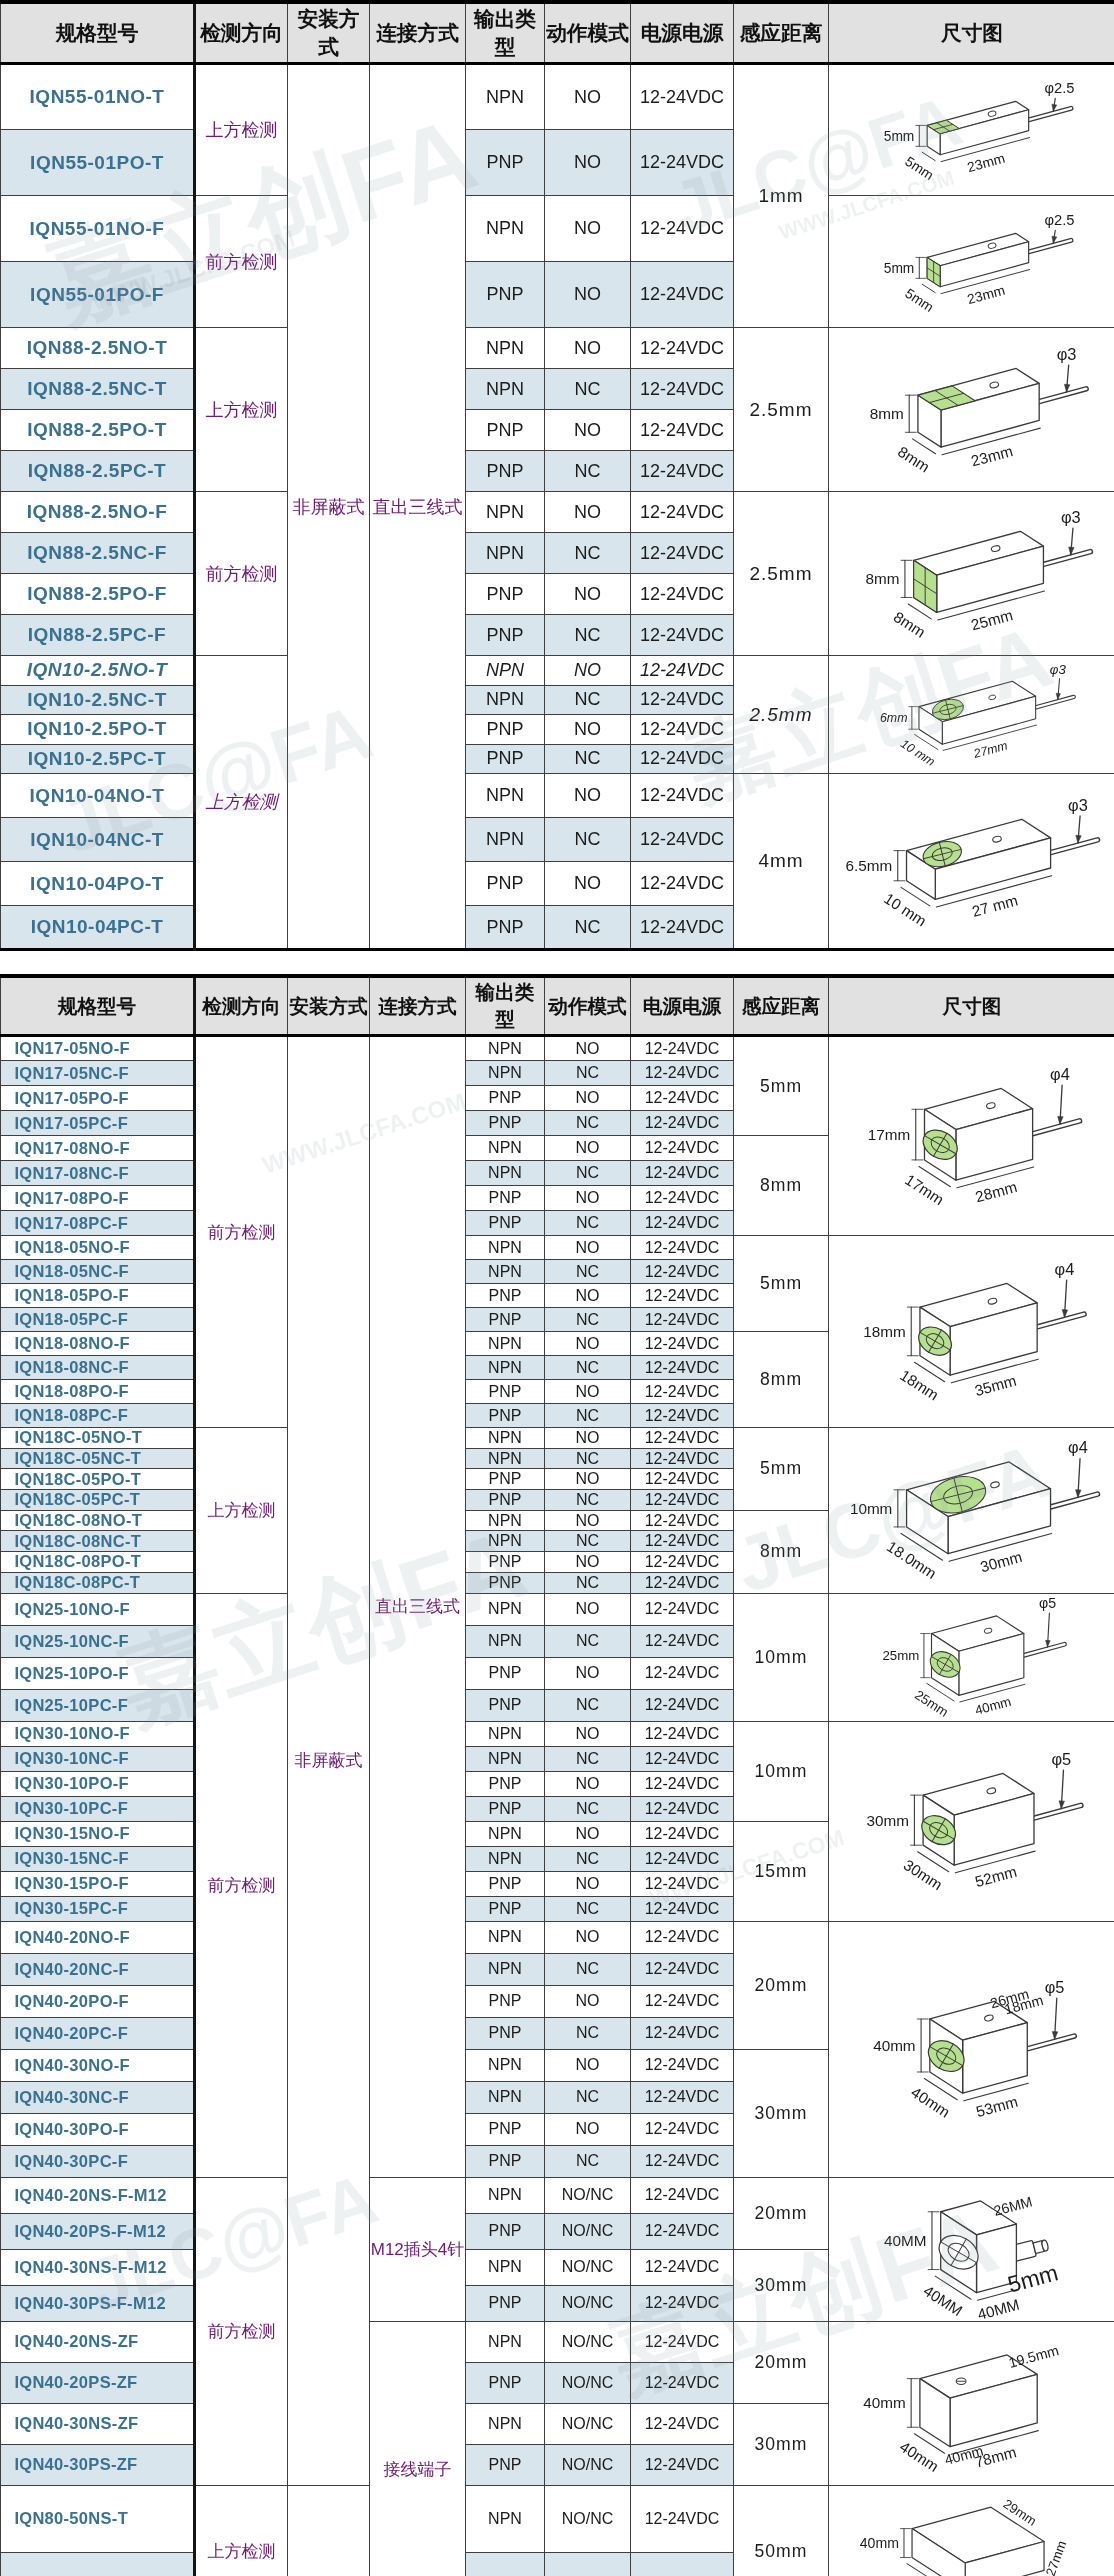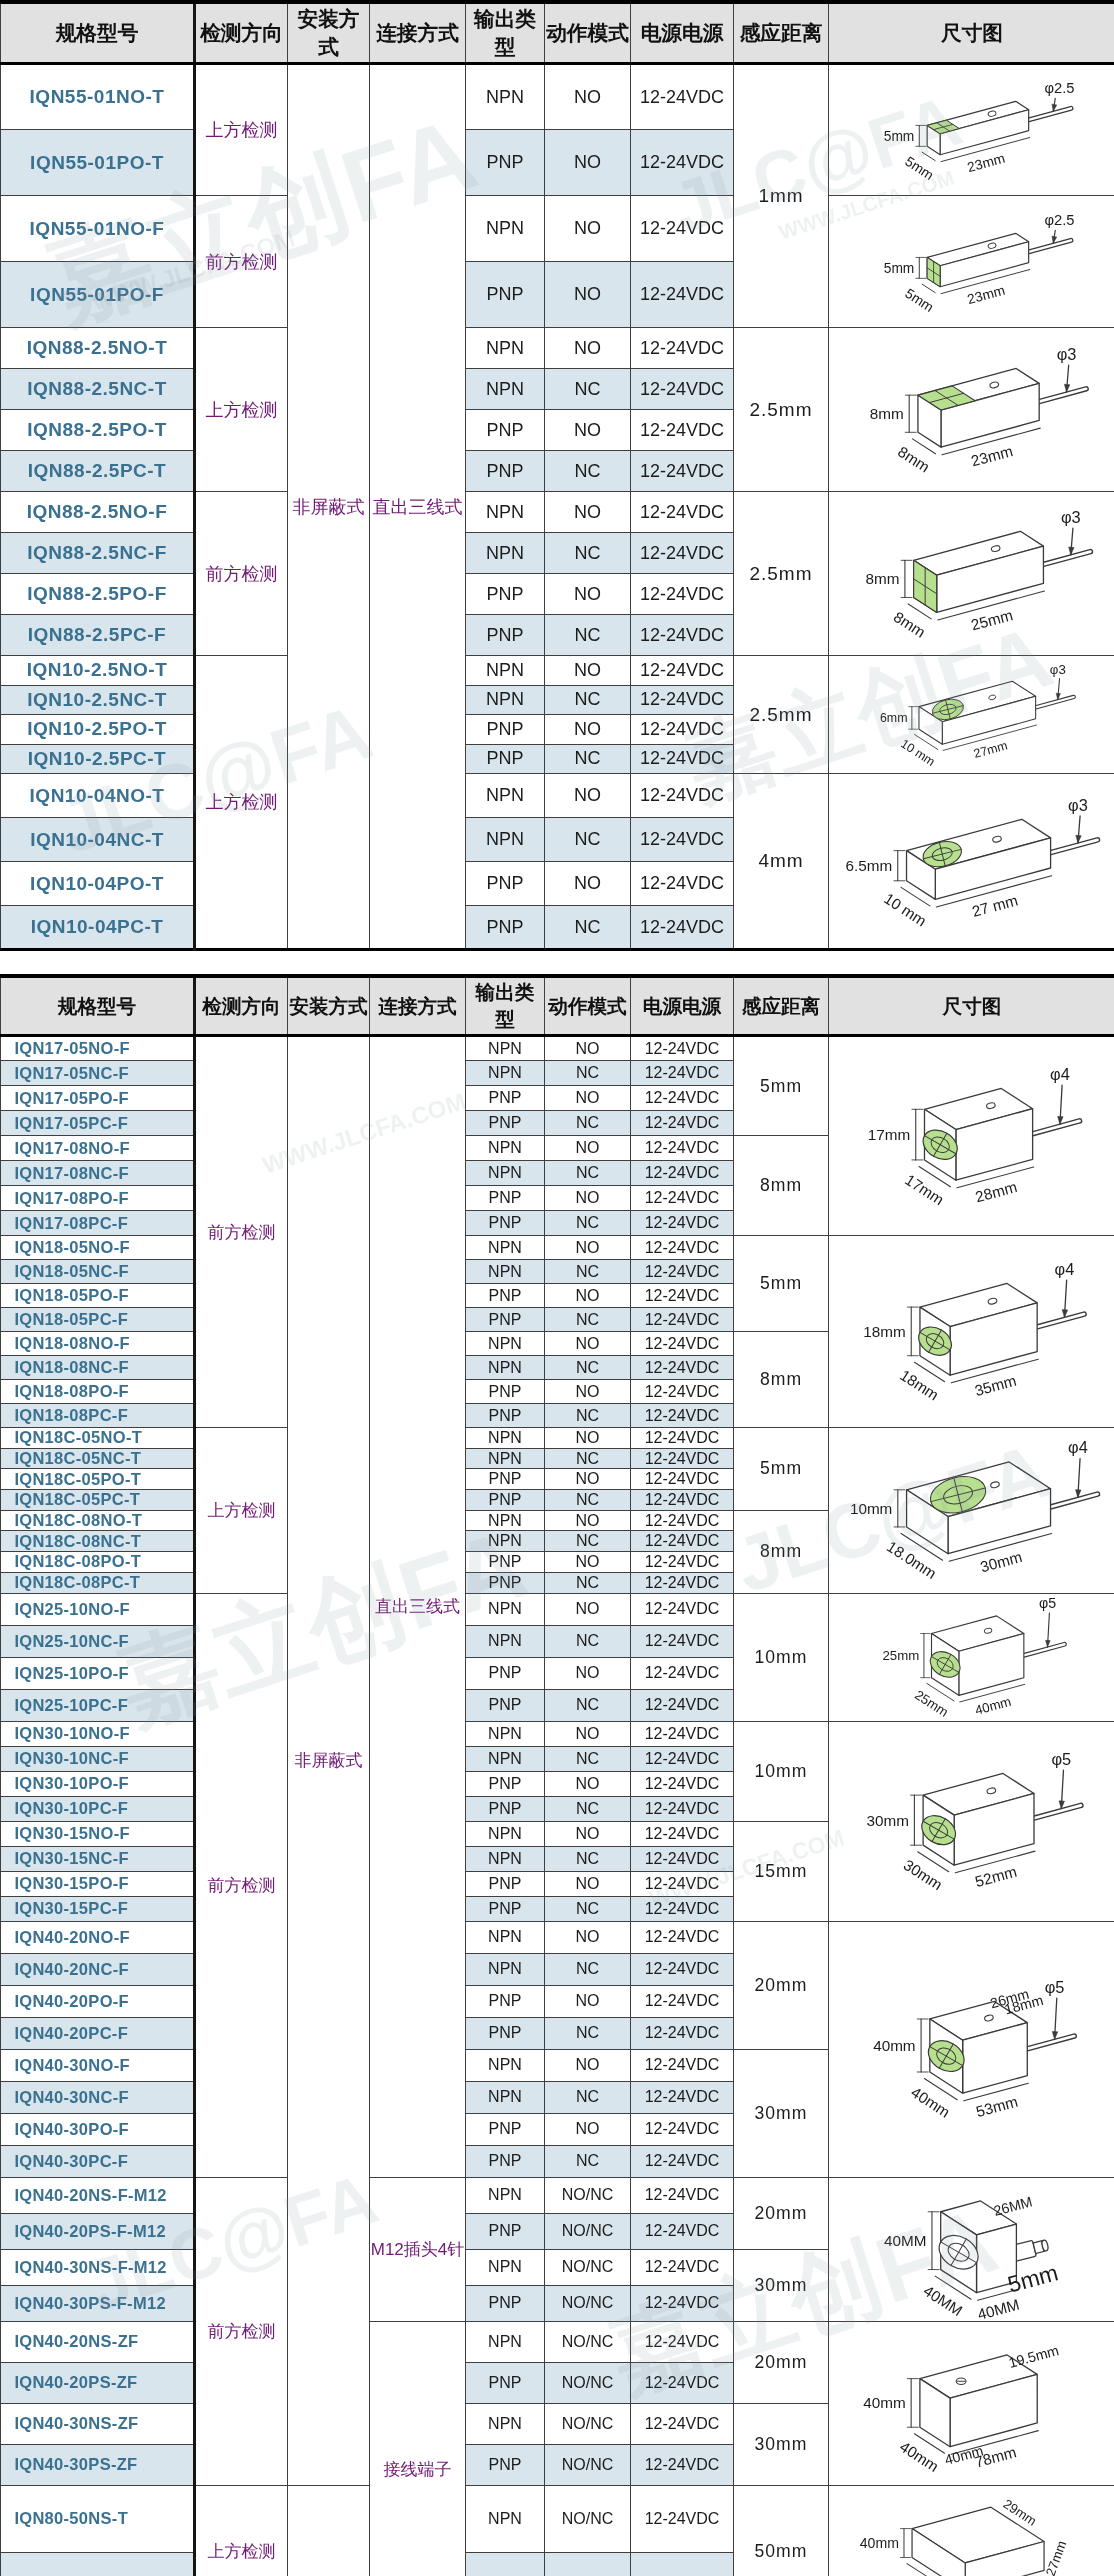--- a/index.html
+++ b/index.html
@@ -230,21 +230,21 @@
             <td class="val">PNP</td>
             <td class="val">NO</td>
             <td class="val">12-24VDC</td>
           </tr>
           <tr class="b" style="height: 41px;">
             <td class="model">IQN88-2.5PC-F</td>
             <td class="val">PNP</td>
             <td class="val">NC</td>
             <td class="val">12-24VDC</td>
           </tr>
-          <tr class="w" style="height: 29.5px;">
+          <tr class="w" style="height: 29.5px; font-style: italic;">
             <td class="model">IQN10-2.5NO-T</td>
             <td class="lbl" rowspan="8">上方检测</td>
             <td class="val">NPN</td>
             <td class="val">NO</td>
             <td class="val">12-24VDC</td>
             <td class="dist" rowspan="4">2.5mm</td>
             <td class="diag" rowspan="4">
               <svg viewBox="0 0 520 260" width="284" height="115" preserveAspectRatio="xMidYMid meet">
                 <line x1="401.91999999999996" y1="114.3125" x2="489.91999999999996" y2="90.3125" stroke="#3a3a3a" stroke-width="10" stroke-linecap="round"></line>
                 <line x1="401.91999999999996" y1="114.3125" x2="489.91999999999996" y2="90.3125" stroke="#ffffff" stroke-width="5" stroke-linecap="round"></line>

